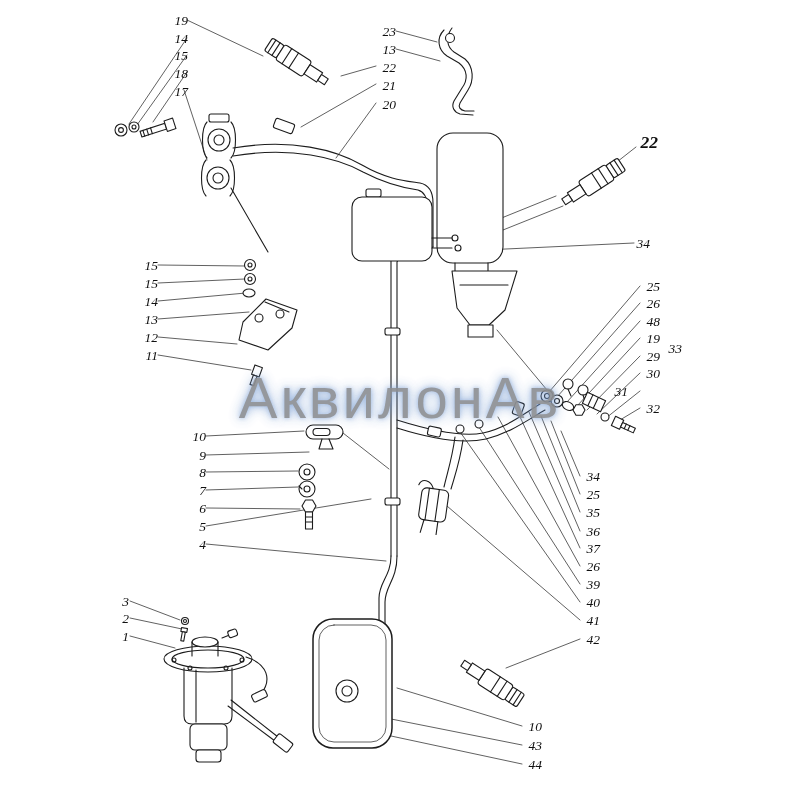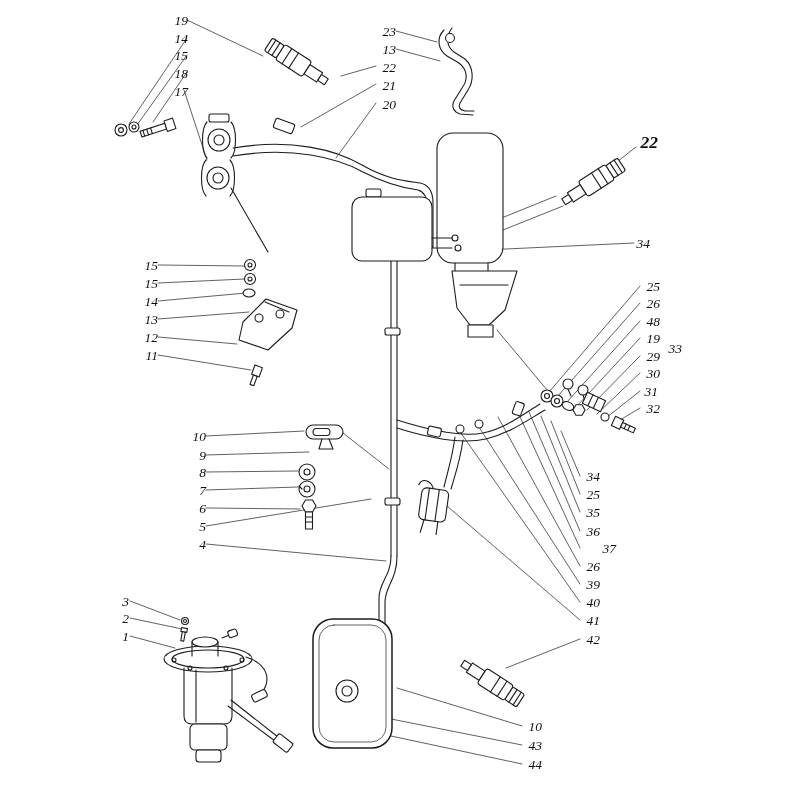--- a/index.html
+++ b/index.html
@@ -290,20 +290,21 @@
     <g class="ln">
       <circle class="fw" cx="185" cy="621" r="3.5"></circle>
         <circle cx="185" cy="621" r="1.5"></circle>
       <g transform="translate(184,631) rotate(10)">
         <rect class="fw" x="-3" y="-3" width="6" height="4"></rect>
         <rect class="fw" x="-1.5" y="1" width="3" height="9"></rect>
       </g>
     </g>
   </svg>
 
+  <div class="wm">АквилонАв</div>
 
   <span class="co" style="left:170px;top:13px">19</span>
   <span class="co" style="left:170px;top:31px">14</span>
   <span class="co" style="left:170px;top:48px">15</span>
   <span class="co" style="left:170px;top:66px">18</span>
   <span class="co" style="left:170px;top:84px">17</span>
 
   <span class="co" style="left:378px;top:24px">23</span>
   <span class="co" style="left:378px;top:42px">13</span>
   <span class="co" style="left:378px;top:60px">22</span>
@@ -312,21 +313,21 @@
 
   <span class="co big" style="left:634px;top:135px">22</span>
   <span class="co" style="left:632px;top:236px">34</span>
 
   <span class="co" style="left:642px;top:279px">25</span>
   <span class="co" style="left:642px;top:296px">26</span>
   <span class="co" style="left:642px;top:314px">48</span>
   <span class="co" style="left:642px;top:331px">19</span>
   <span class="co" style="left:642px;top:349px">29</span>
   <span class="co" style="left:642px;top:366px">30</span>
-  <span class="co" style="left:640px;top:384px">31</span>
+  <span class="co" style="left:610px;top:384px">31</span>
   <span class="co" style="left:642px;top:401px">32</span>
   <span class="co" style="left:664px;top:341px">33</span>
 
   <span class="co" style="left:140px;top:258px">15</span>
   <span class="co" style="left:140px;top:276px">15</span>
   <span class="co" style="left:140px;top:294px">14</span>
   <span class="co" style="left:140px;top:312px">13</span>
   <span class="co" style="left:140px;top:330px">12</span>
   <span class="co" style="left:140px;top:348px">11</span>
 
@@ -335,21 +336,21 @@
   <span class="co" style="left:188px;top:465px">8</span>
   <span class="co" style="left:188px;top:483px">7</span>
   <span class="co" style="left:188px;top:501px">6</span>
   <span class="co" style="left:188px;top:519px">5</span>
   <span class="co" style="left:188px;top:537px">4</span>
 
   <span class="co" style="left:582px;top:469px">34</span>
   <span class="co" style="left:582px;top:487px">25</span>
   <span class="co" style="left:582px;top:505px">35</span>
   <span class="co" style="left:582px;top:524px">36</span>
-  <span class="co" style="left:598px;top:541px">37</span>
+  <span class="co" style="left:582px;top:541px">37</span>
   <span class="co" style="left:582px;top:559px">26</span>
   <span class="co" style="left:582px;top:577px">39</span>
   <span class="co" style="left:582px;top:595px">40</span>
   <span class="co" style="left:582px;top:613px">41</span>
   <span class="co" style="left:582px;top:632px">42</span>
 
   <span class="co" style="left:111px;top:594px">3</span>
   <span class="co" style="left:111px;top:611px">2</span>
   <span class="co" style="left:111px;top:629px">1</span>
 

